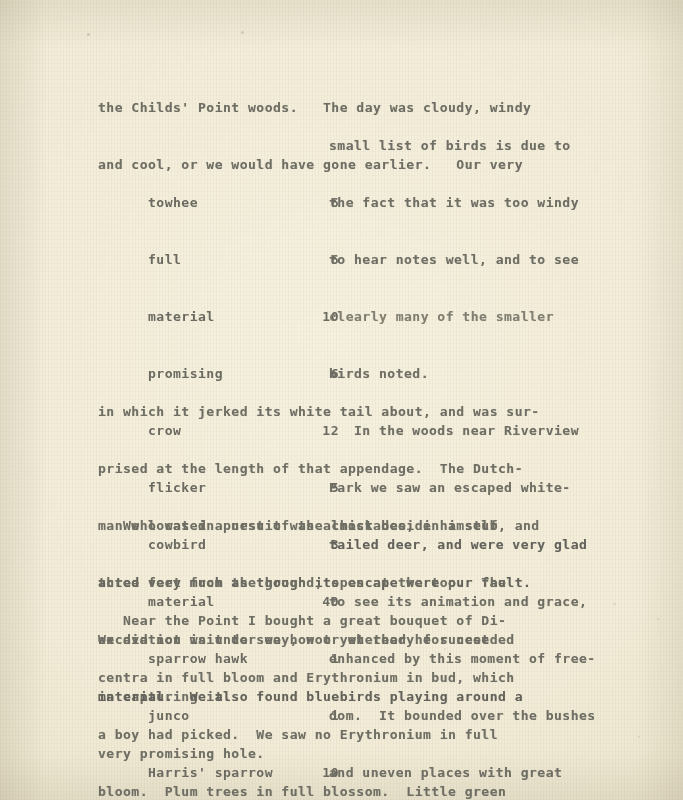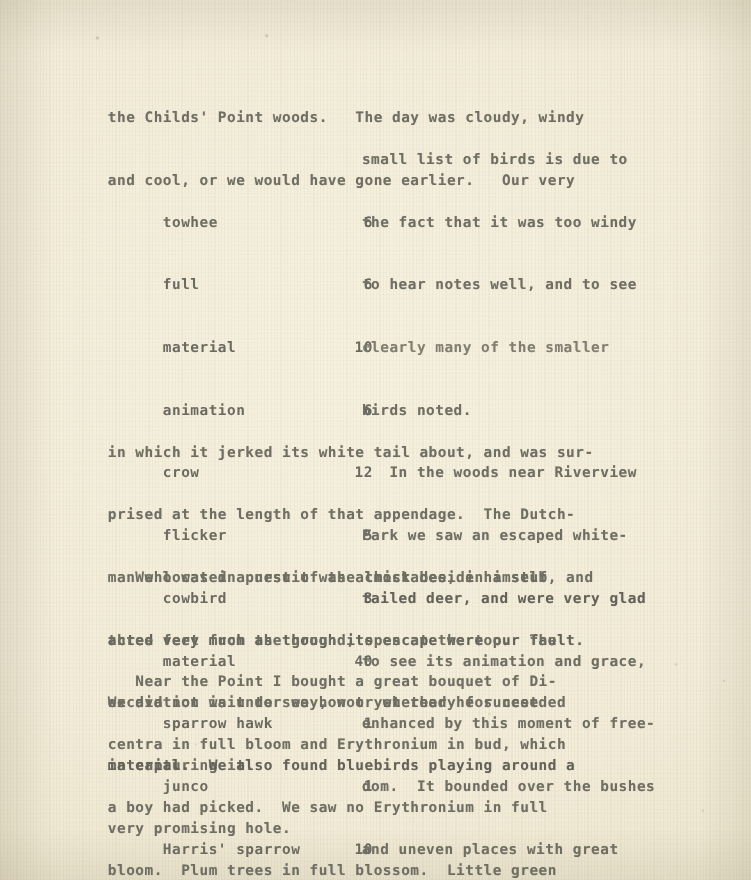--- a/index.html
+++ b/index.html
@@ -152,21 +152,21 @@
     <div class="list-row">
       <span class="list-name ink-mid">towhee</span><span class="list-count ink-mid">6</span>
     </div>
     <div class="list-row">
       <span class="list-name ink-mid">full</span><span class="list-count ink-mid">6</span>
     </div>
     <div class="list-row">
       <span class="list-name ink-mid">material</span><span class="list-count ink-mid">10</span>
     </div>
     <div class="list-row">
-      <span class="list-name ink-light">animation</span><span class="list-count ink-mid">6</span>
+      <span class="list-name ink-light">promising</span><span class="list-count ink-mid">6</span>
     </div>
     <div class="list-row">
       <span class="list-name ink-mid">crow</span><span class="list-count ink-mid">12</span>
     </div>
     <div class="list-row">
       <span class="list-name ink-light">flicker</span><span class="list-count ink-mid">5</span>
     </div>
     <div class="list-row">
       <span class="list-name ink-mid">cowbird</span><span class="list-count ink-mid">3</span>
     </div>

